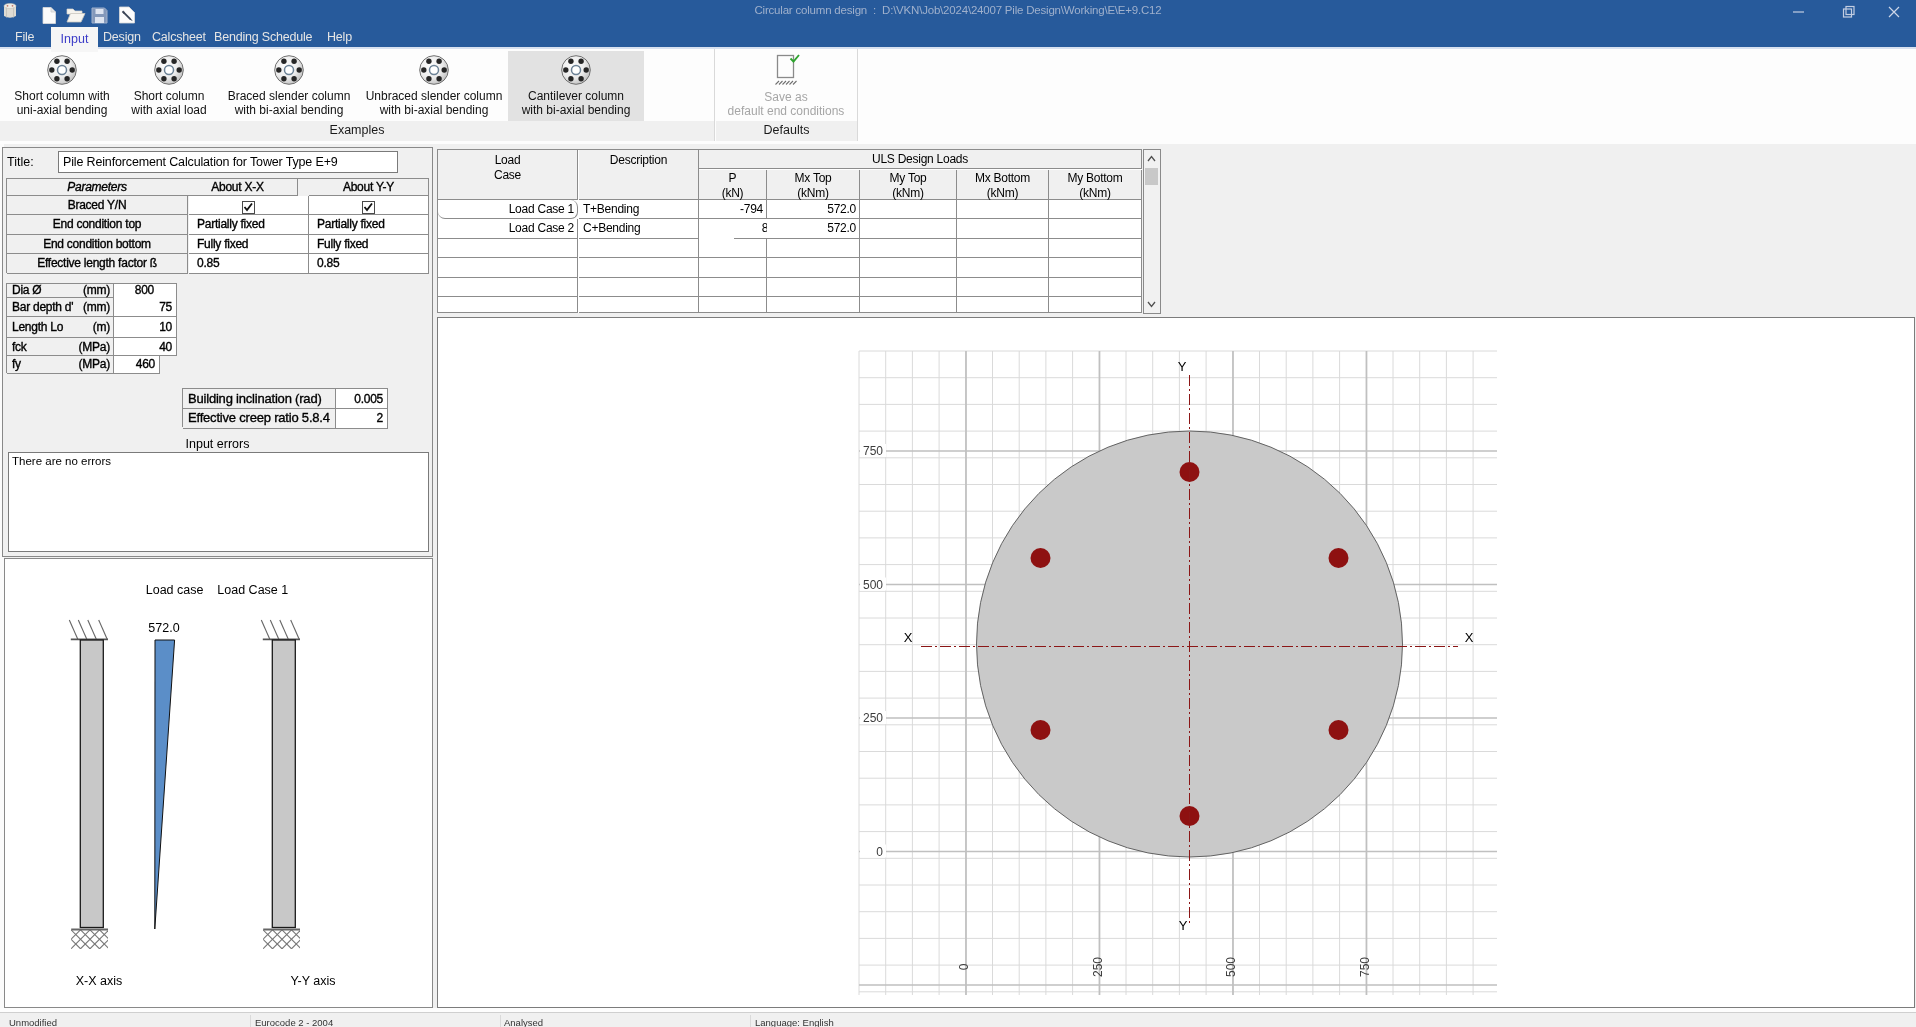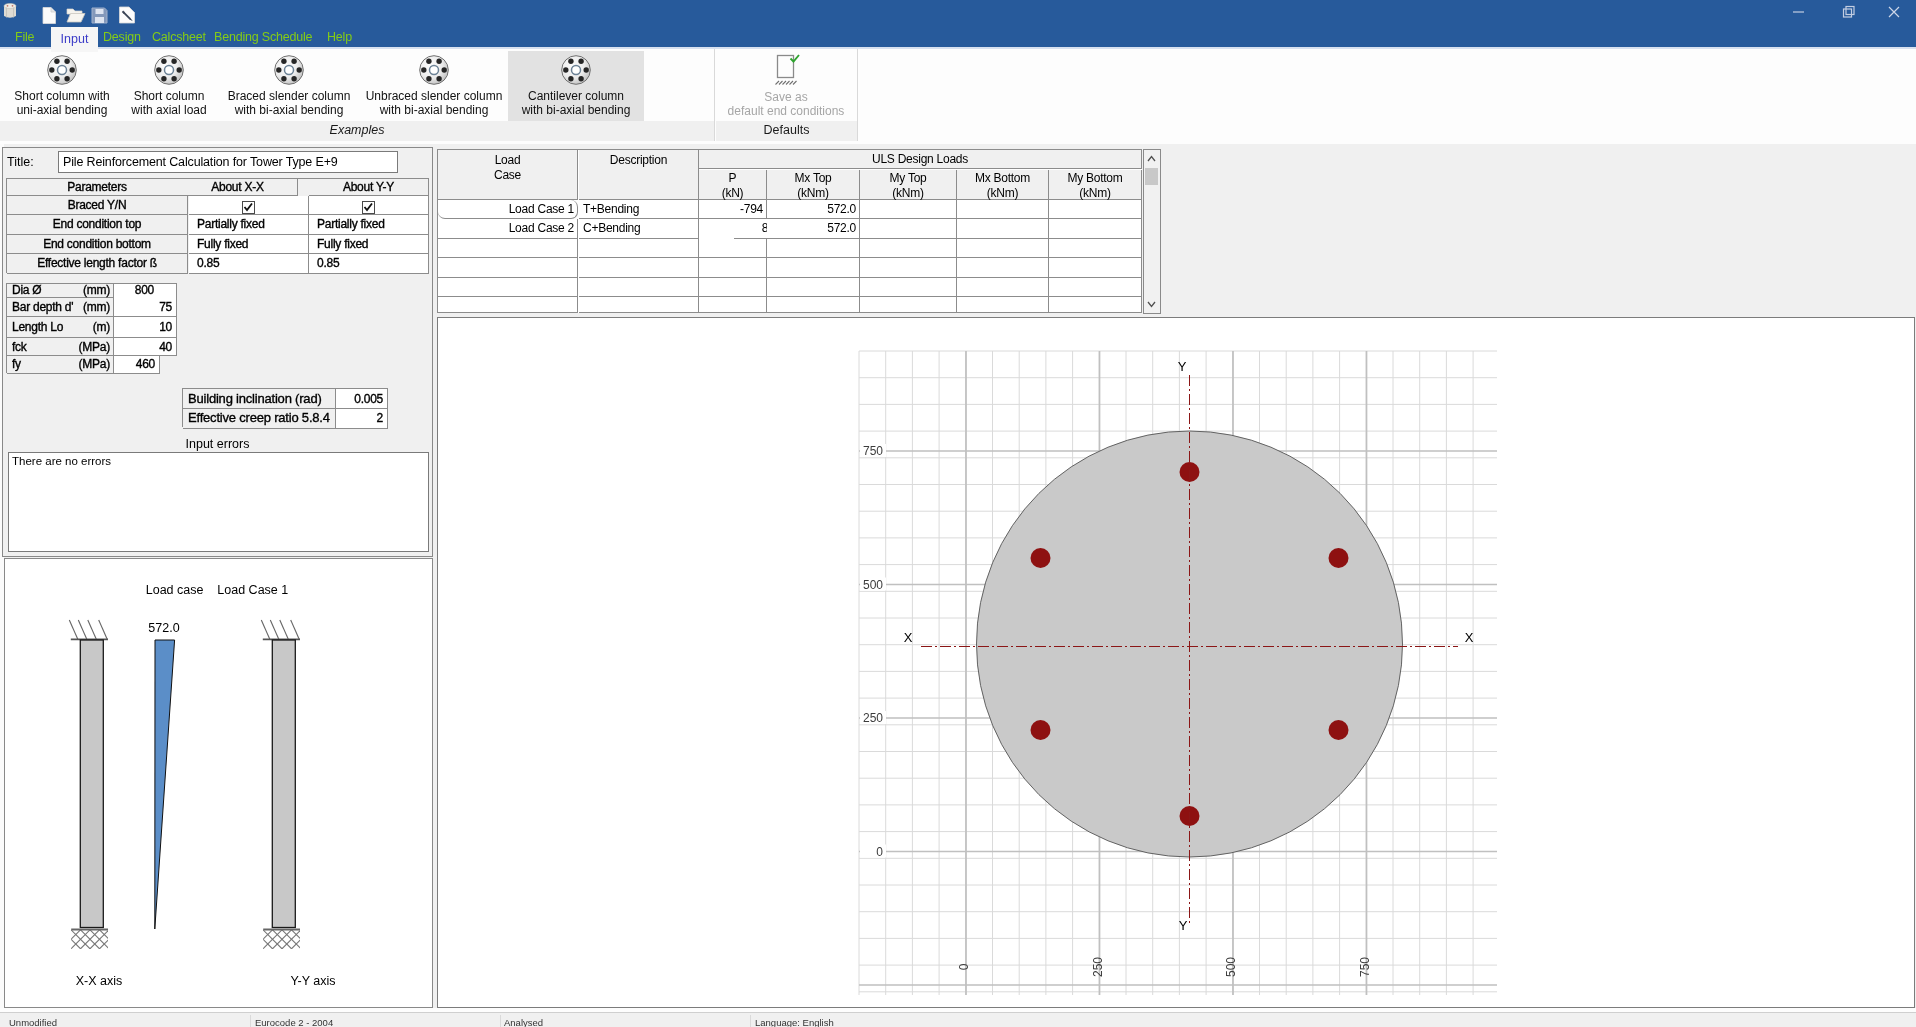--- a/index.html
+++ b/index.html
@@ -1,20 +1,20 @@
 <!DOCTYPE html>
 <html><head><meta charset="utf-8"><style>
 *{margin:0;padding:0;box-sizing:border-box;}
 html,body{width:1916px;height:1027px;overflow:hidden;}
 body{font-family:"Liberation Sans",sans-serif;background:#f0f0f0;position:relative;}
 .abs{position:absolute;}
 #titlebar{left:0;top:0;width:1916px;height:24px;background:#275a9b;}
 #menubar{left:0;top:24px;width:1916px;height:23px;background:#275a9b;}
 #palestrip{left:0;top:47px;width:1916px;height:2px;background:#d8e1f0;}
-.mtab{position:absolute;top:0;height:25px;line-height:26px;color:#84cc16;font-size:12.5px;letter-spacing:-0.2px;}
+.mtab{position:absolute;top:0;height:25px;line-height:26px;color:#e5e5e5;font-size:12.5px;letter-spacing:-0.2px;}
 #inputtab{position:absolute;left:51px;top:3px;width:47px;height:25px;background:#f6f6f6;color:#3c3cc8;font-size:12.5px;line-height:25px;text-align:center;z-index:5;}
 #ribbon{left:0;top:49px;width:1916px;height:93px;background:#fdfdfd;border-bottom:1px solid #d4d4d4;}
 .gstrip{position:absolute;top:72px;height:20px;background:#f0f0f0;text-align:center;font-size:12.5px;color:#1a1a1a;line-height:19px;}
 .rbtn{position:absolute;top:2px;width:150px;text-align:center;}
 .rbtn .lbl{font-size:12px;color:#111;line-height:13.5px;margin-top:4px;}
 .vsep{position:absolute;top:0px;width:1px;height:92px;background:#d9d9d9;}
 .panel{position:absolute;border:1px solid #898989;}
 #lpanel{left:2px;top:147px;width:431px;height:410px;background:#f0f0f0;}
 #loadpanel{left:4px;top:558px;width:429px;height:450px;background:#ffffff;}
 #drawpanel{left:437px;top:317px;width:1478px;height:691px;background:#ffffff;border:1px solid #7c7c7c;}
@@ -47,20 +47,21 @@
     <svg width="17" height="17" viewBox="0 0 17 17" class="abs" style="left:91px;top:7px;">
 <path d="M1 1 H13.5 L16 3.5 V16 H1 Z" fill="#8398ba" stroke="#9fb0cc" stroke-width="1"></path>
 <rect x="4.5" y="2" width="8" height="5" fill="#dde4f0"></rect>
 <rect x="4" y="10" width="9" height="6" fill="#dde4f0"></rect>
 </svg>
     <svg width="18" height="18" viewBox="0 0 18 18" class="abs" style="left:118px;top:6px;">
 <path d="M1.5 1 H11 L16.5 6.5 V17 H1.5 Z" fill="#fcfcfc" stroke="#d9d9d9" stroke-width="0.8"></path>
 <path d="M6 5.5 L12.5 12 L14.8 15.2 L11.2 13.3 L4.7 6.8 Z" fill="#3a4456"></path>
 <path d="M5.2 4.6 L3.8 6 L5.6 7.8 L7 6.4 Z" fill="#3a4456"></path>
 </svg>
+<div class="abs" style="left:0;top:4px;width:1916px;text-align:center;color:#9fb0cc;font-size:11.5px;letter-spacing:-0.2px;">Circular column design&nbsp;&nbsp;:&nbsp;&nbsp;D:\VKN\Job\2024\24007 Pile Design\Working\E\E+9.C12</div>
 <svg width="130" height="24" viewBox="0 0 130 24" class="abs" style="left:1780px;top:0;">
 <line x1="13" y1="12" x2="24" y2="12" stroke="#c3cee2" stroke-width="1.2"></line>
 <rect x="63.5" y="9" width="8" height="8" fill="none" stroke="#c3cee2" stroke-width="1.2"></rect>
 <rect x="66" y="6.5" width="8" height="8" fill="none" stroke="#c3cee2" stroke-width="1.2"></rect>
 <path d="M109 7 L119 17 M119 7 L109 17" stroke="#cdd6e8" stroke-width="1.2"></path>
 </svg>
 </div>
 <div id="menubar" class="abs">
     <div class="mtab" style="left:15px;">File</div>
     <div class="mtab" style="left:103px;">Design</div>
@@ -178,34 +179,34 @@
 <g stroke="#6f6f6f" stroke-width="1.1">
 <line x1="11.5" y1="31.5" x2="15" y2="28"></line>
           <line x1="15" y1="31.5" x2="18.5" y2="28"></line>
 <line x1="18.5" y1="31.5" x2="22" y2="28"></line>
           <line x1="22" y1="31.5" x2="25.5" y2="28"></line>
 <line x1="25.5" y1="31.5" x2="29" y2="28"></line>
           <line x1="29" y1="31.5" x2="32.5" y2="28"></line>
 </g>
       </svg></div>
 <div class="abs" style="left:676px;top:42px;width:220px;text-align:center;font-size:12px;color:#a6a6a6;line-height:13.5px;">Save as<br>default end conditions</div>
-<div class="gstrip" style="left:0;width:714px;font-style:italic;">Examples</div>
+<div class="gstrip" style="left:0;width:714px;">Examples</div>
 <div class="gstrip" style="left:716px;width:141px;">Defaults</div>
 <div class="vsep" style="left:714px;"></div>
 <div class="vsep" style="left:857px;"></div>
 </div>
 <div class="abs" style="left:0;top:141px;width:1916px;height:3px;background:#fdfdfd;"></div>
 <div class="abs" style="left:0;top:144px;width:4px;height:864px;background:#fbfbfb;"></div>
 <div class="abs" style="left:0;top:1008px;width:1916px;height:4px;background:#fdfdfd;"></div>
 <div id="lpanel" class="panel"></div>
 <div class="abs" style="left:0;top:0;">
     <div class="abs" style="left:7px;top:155px;font-size:12.5px;color:#000;">Title:</div>
     <div class="abs" style="left:58px;top:151px;width:340px;height:22px;background:#fff;border:1px solid #7a7a7a;font-size:12.5px;letter-spacing:-0.15px;line-height:20px;padding-left:4px;">Pile Reinforcement Calculation for Tower Type E+9</div>
     <div class="abs" style="left:6px;top:178px;width:423px;height:95px;border-left:1px solid #8c8c8c;border-top:1px solid #8c8c8c;"></div>
-    <div class="cell gray bold ctr" style="left:7px;top:179px;width:181px;height:16.5px;line-height:16px;">Parameters</div>
+    <div class="cell gray bold ctr" style="left:7px;top:179px;width:181px;height:16.5px;line-height:16px;font-style:italic;">Parameters</div>
     <div class="cell gray bold ctr" style="left:178px;top:179px;width:120px;height:16.5px;line-height:16px;">About X-X</div>
     <div class="cell gray bold ctr" style="left:309px;top:179px;width:120px;height:16.5px;line-height:16px;">About Y-Y</div>
     <div class="cell gray bold ctr" style="left:7px;top:195.5px;width:181px;height:19.5px;line-height:18px;">Braced Y/N</div>
     <div class="cell white ctr" style="left:189px;top:195.5px;width:120px;height:19.5px;line-height:18px;">
       <div style="margin-top:2px;"><span style="display:inline-block;width:13px;height:13px;background:#fff;border:1px solid #4a4a4a;position:relative;vertical-align:middle;"><svg width="11" height="11" viewBox="0 0 11 11" style="position:absolute;left:0px;top:0px;">
             <path d="M1.5 5 L4 8 L9 1.5" fill="none" stroke="#111" stroke-width="1.8"></path>
           </svg></span></div>
     </div>
     <div class="cell white ctr" style="left:309px;top:195.5px;width:120px;height:19.5px;line-height:18px;">
       <div style="margin-top:2px;"><span style="display:inline-block;width:13px;height:13px;background:#fff;border:1px solid #4a4a4a;position:relative;vertical-align:middle;"><svg width="11" height="11" viewBox="0 0 11 11" style="position:absolute;left:0px;top:0px;">

